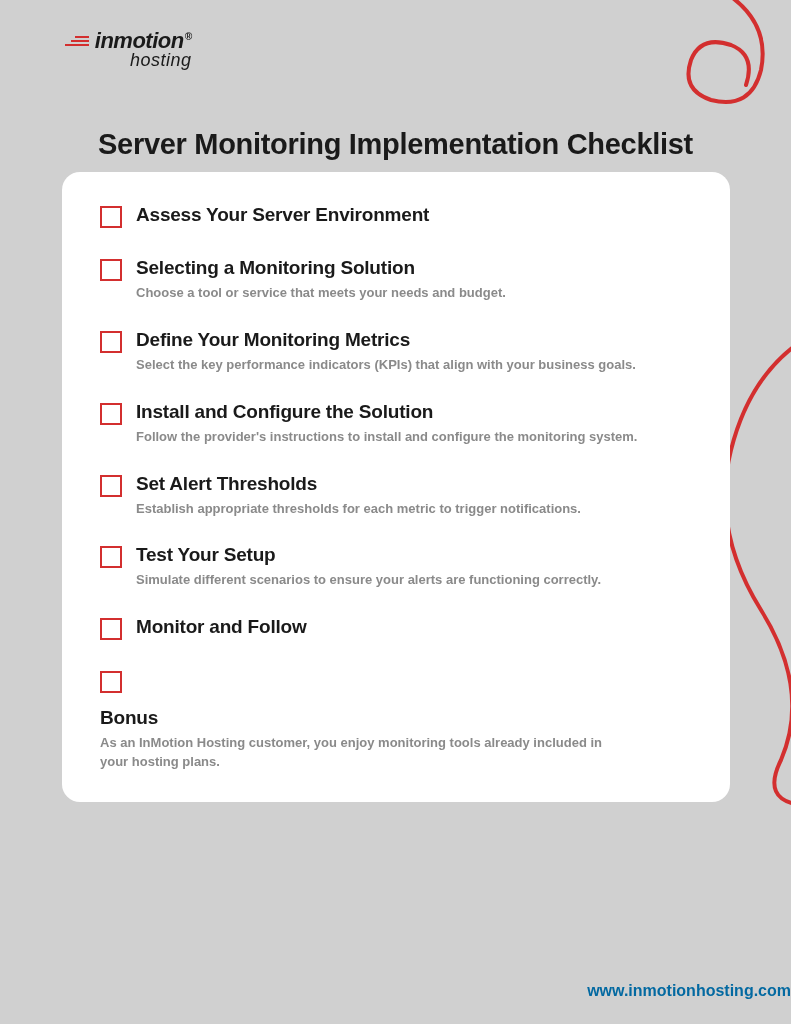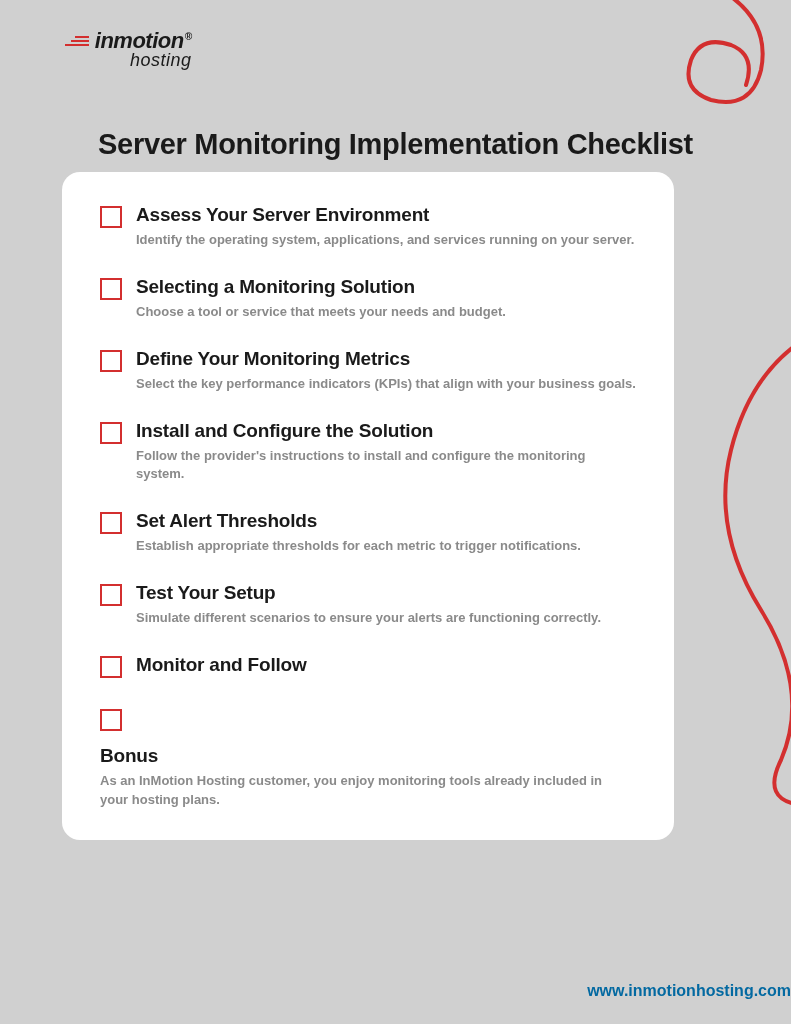--- a/index.html
+++ b/index.html
@@ -83,21 +83,21 @@
       text-align: center;
       font-size: 29px;
       font-weight: 700;
       color: #1a1a1a;
       letter-spacing: -0.3px;
     }
     .card {
       position: absolute;
       top: 172px;
       left: 62px;
-      width: 612px;
+      width: 668px;
       background: #ffffff;
       border-radius: 18px;
       padding: 32px 38px 30px 38px;
     }
     .checklist-item {
       display: flex;
       align-items: flex-start;
       gap: 14px;
       margin-bottom: 26px;
     }
@@ -163,21 +163,20 @@
   <path d="M 120 5 Q 60 40 40 120 Q 20 200 70 280 Q 120 360 90 430 Q 70 470 110 475" fill="none" stroke="#d32f2f" stroke-width="4" stroke-linecap="round"></path>
 </svg>
 
 <h1 class="page-title">Server Monitoring Implementation Checklist</h1>
 
 <div class="card">
   <div class="checklist-item">
     <div class="checkbox"></div>
     <div class="item-content">
       <div class="item-title">Assess Your Server Environment</div>
-      <div class="item-desc">Identify the operating system, applications, and services running on your server.</div>
     </div>
   </div>
   <div class="checklist-item">
     <div class="checkbox"></div>
     <div class="item-content">
       <div class="item-title">Selecting a Monitoring Solution</div>
       <div class="item-desc">Choose a tool or service that meets your needs and budget.</div>
     </div>
   </div>
   <div class="checklist-item">

